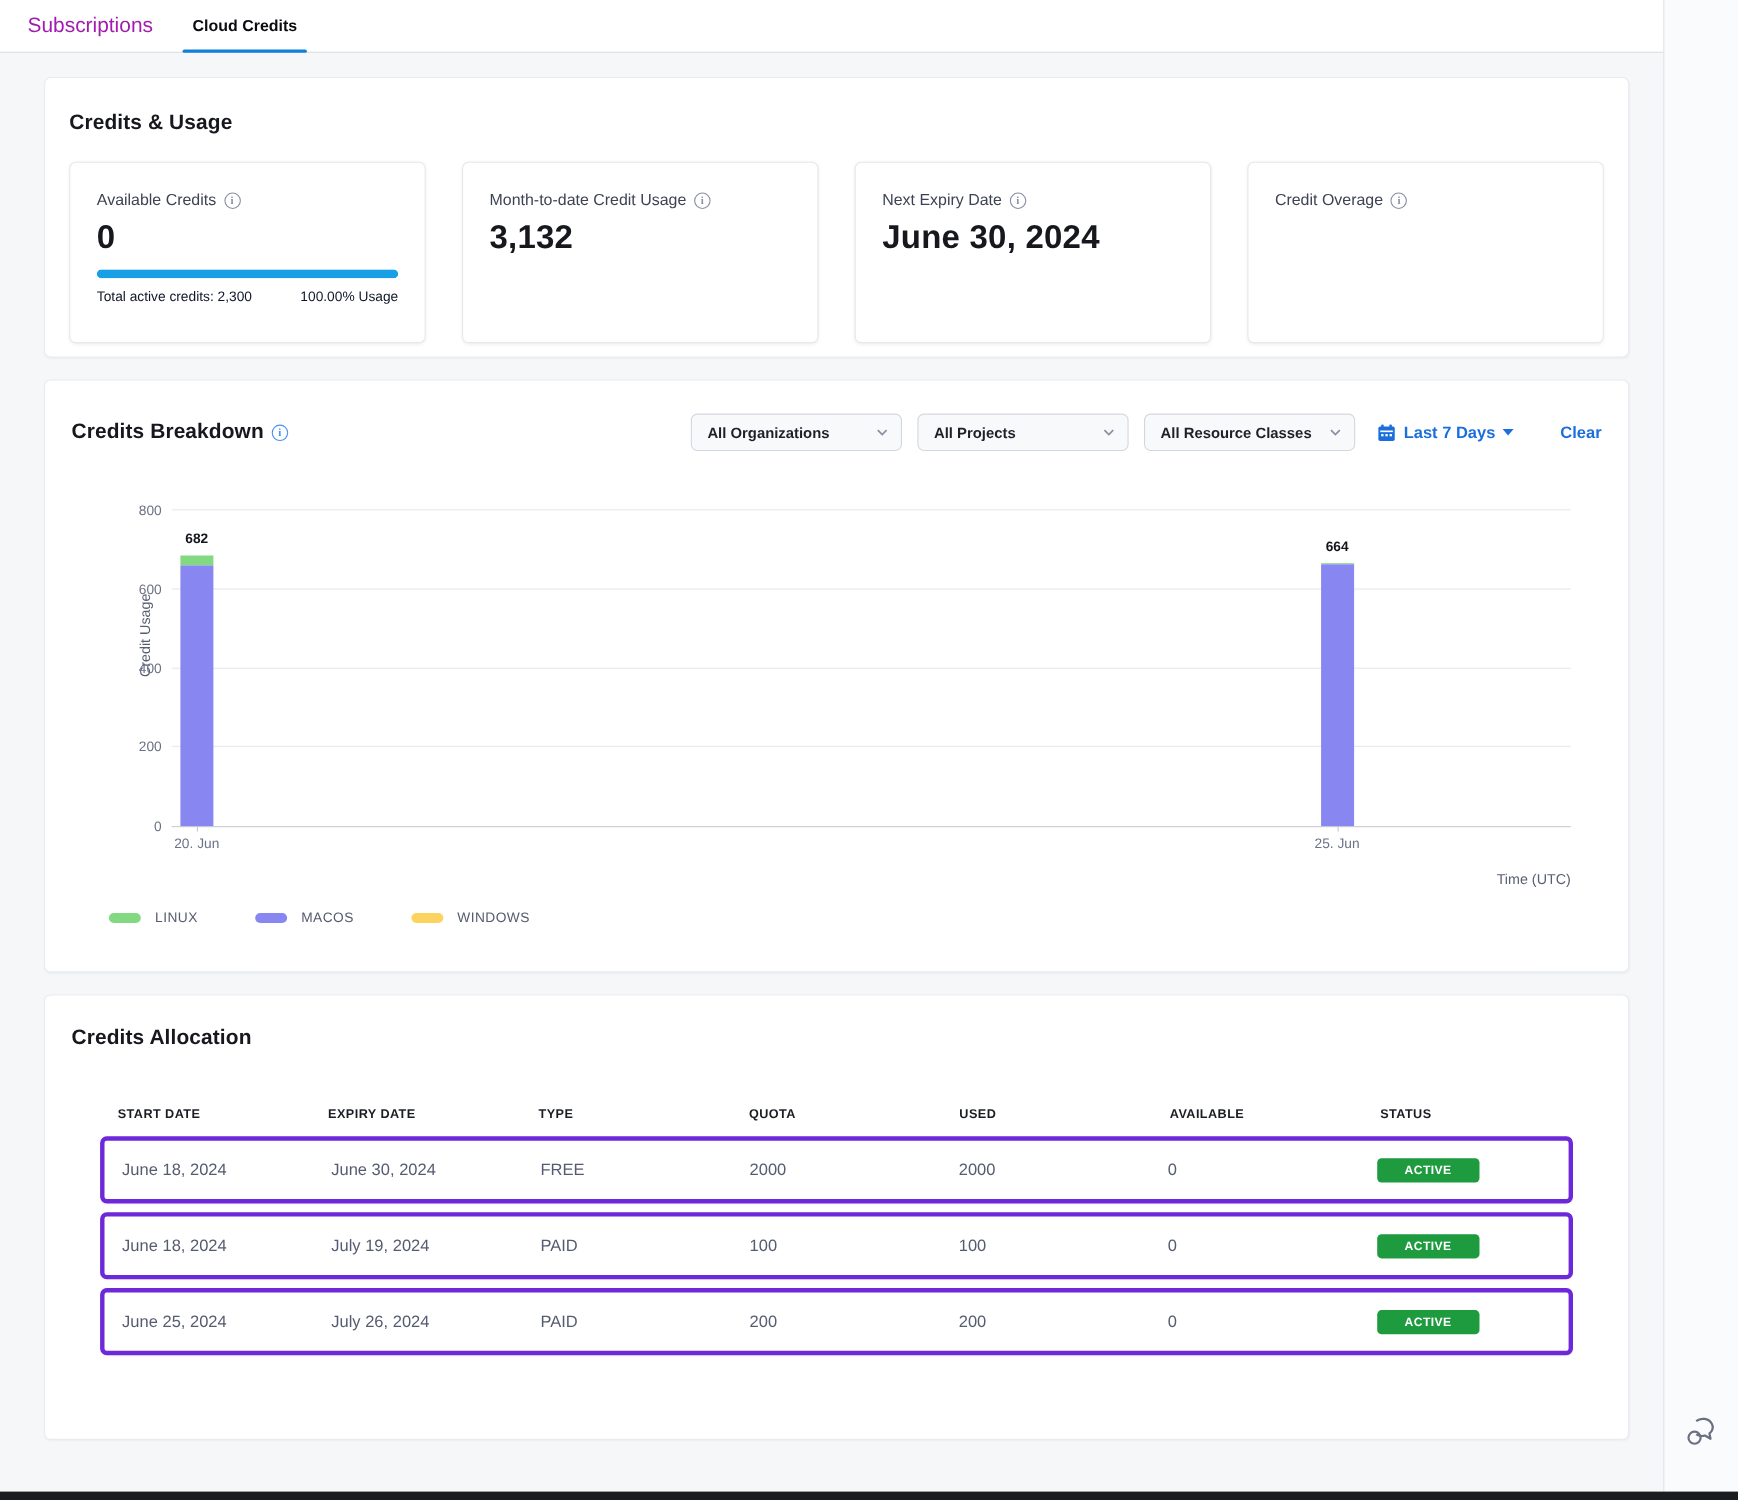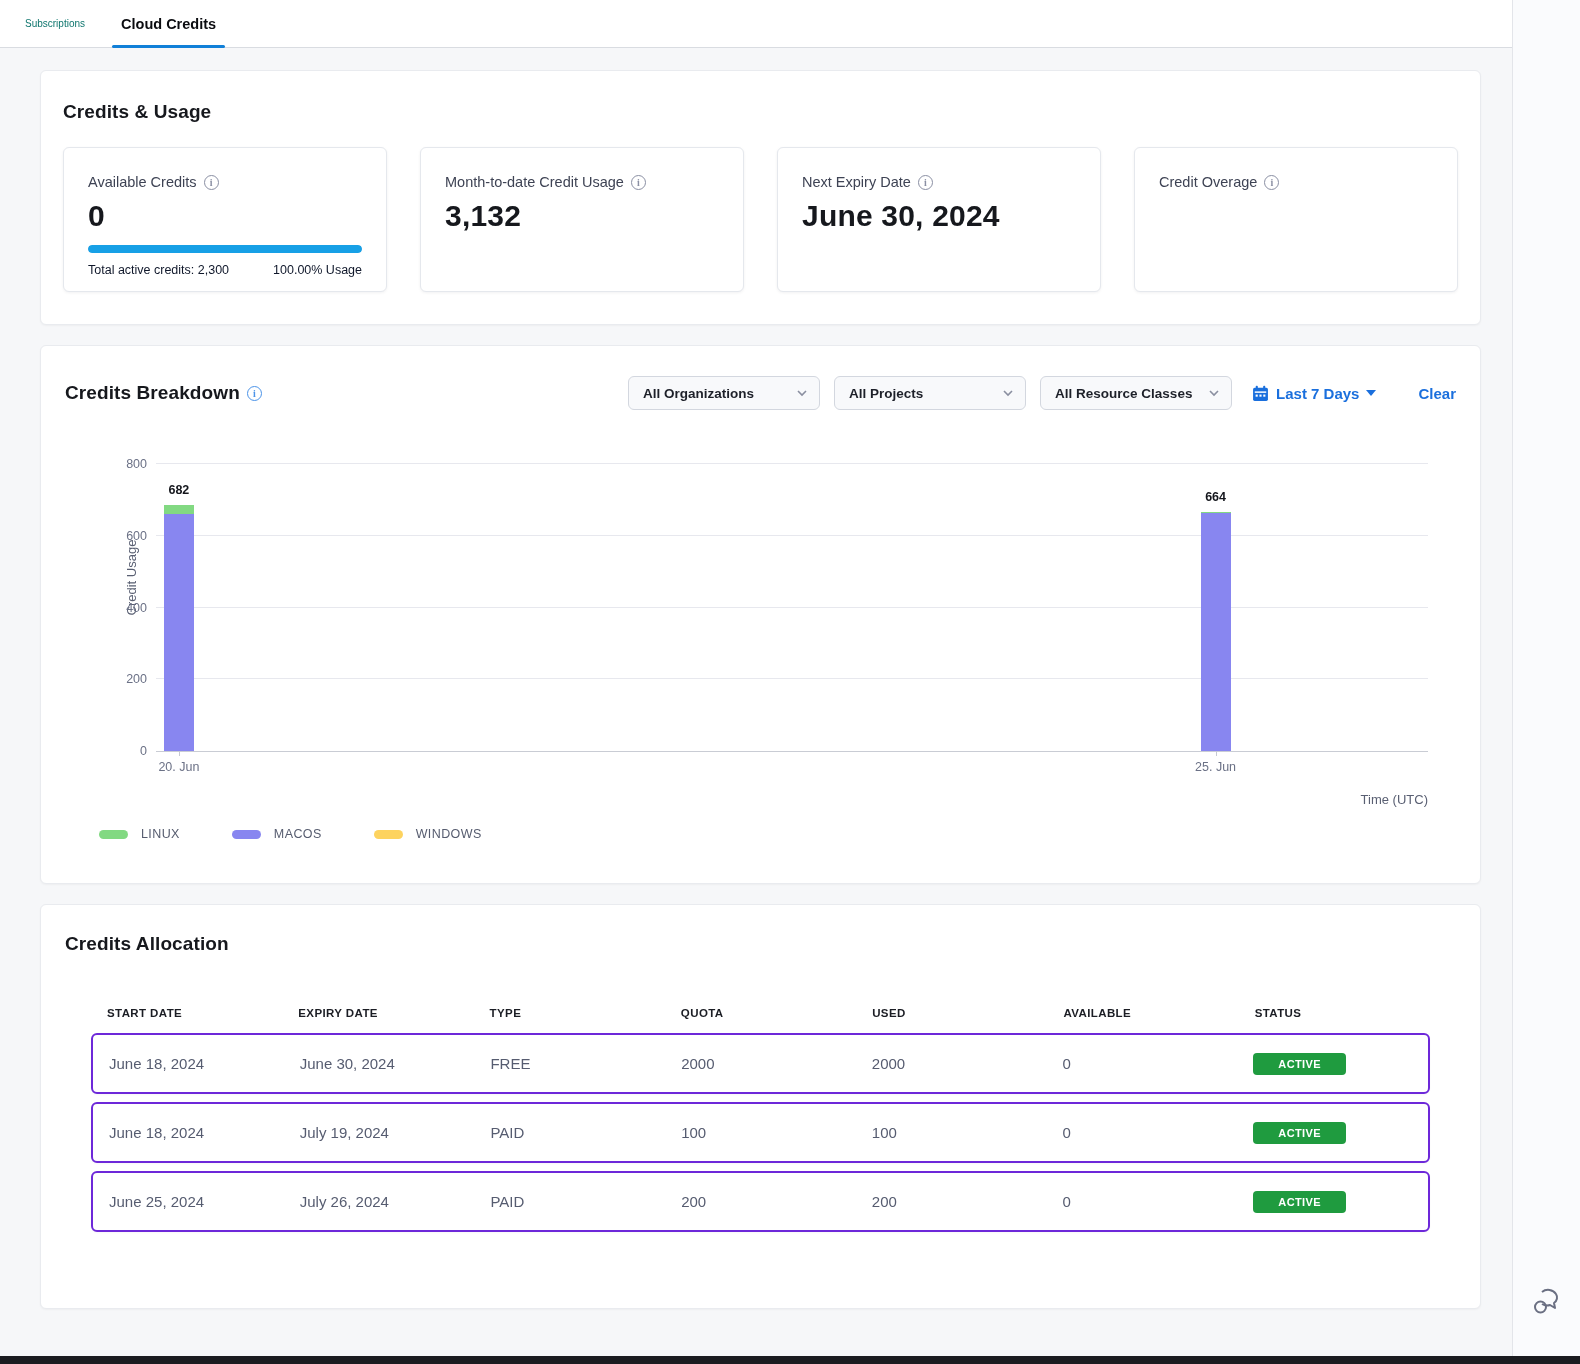--- a/index.html
+++ b/index.html
@@ -12,21 +12,21 @@
   }
   .content-col {
     position:absolute; left:0; top:0; width:1513px; height:1356px;
     background:#f6f7f9; border-right:1px solid #e3e5ea; overflow:hidden;
   }
   
   .tabbar {
     height:48px; background:#fff; border-bottom:1px solid #d9dce1;
     display:flex; align-items:center; gap:30px; padding:0 22px;
   }
-  .tab { font-size:10px; color:#0f766e; cursor:pointer; position:relative;
+  .tab { font-size:19px; color:#a21caf; cursor:pointer; position:relative;
          height:100%; display:flex; align-items:center; padding:0 3px; }
   .tab.active { font-weight:bold; font-size:14.5px; color:#0b0c10; }
   .tab.active::after {
     content:""; position:absolute; left:-6px; right:-6px; bottom:-1px; height:3px;
     background:var(--tab-underline); border-radius:3px;
   }
   
   .panel {
     background:#fff; border:1px solid #e9ebef; border-radius:6px;
     box-shadow:0 1px 2px rgba(18,24,38,.04);
@@ -38,21 +38,21 @@
     width:15px; height:15px; border:1.2px solid #8a8fa3; border-radius:50%;
     font-size:10px; color:#8a8fa3; font-weight:bold; margin-left:7px;
     font-family:"Liberation Serif","DejaVu Serif",serif; flex:none; cursor:pointer;
   }
   .info-icon.blue { border-color:#4b93e8; color:#4b93e8; }
   
   #credits-usage { padding:30px 22px 22px 22px; height:255px; }
   .stat-grid { display:grid; grid-template-columns:repeat(4,1fr); gap:33px; margin-top:24px; }
   .stat-card {
     background:#fff; border:1px solid #e5e8ed; border-radius:6px;
-    box-shadow:0 1px 3px rgba(18,24,38,.06); height:145px; padding:26px 24px;
+    box-shadow:0 1px 3px rgba(18,24,38,.06); height:165px; padding:26px 24px;
   }
   .stat-label { font-size:14.5px; color:#3e4354; display:flex; align-items:center; }
   .stat-value { font-size:30px; font-weight:bold; margin-top:9px; letter-spacing:.2px; }
   .progress-track { height:8px; border-radius:4px; background:#e8eaef; margin-top:12px; overflow:hidden; }
   .progress-fill { height:100%; border-radius:4px; background:var(--progress-blue); }
   .stat-footer { display:flex; justify-content:space-between; margin-top:10px;
                  font-size:12.5px; color:#0f172a; }
   
   #credits-breakdown { padding:30px 24px 26px 24px; height:539px; }
   .breakdown-head { display:flex; align-items:center; }
@@ -92,21 +92,21 @@
   .legend { display:flex; align-items:center; gap:52px; margin:20px 0 0 34px; }
   .legend-item { display:flex; align-items:center; gap:13px; cursor:pointer; }
   .legend-pill { width:29px; height:9px; border-radius:5px; }
   .legend-name { font-size:12.5px; color:#565c6f; letter-spacing:.4px; }
   
   #credits-allocation { padding:28px 24px 34px 24px; height:405px; }
   .table-wrap { margin:52px 26px 0 26px; }
   .thead { display:grid; grid-template-columns:repeat(7,1fr); padding:0 0 14px 0; }
   .th { font-size:11.5px; font-weight:bold; letter-spacing:.4px; color:#1b1d24; padding-left:16px; }
   .trow { display:grid; grid-template-columns:repeat(7,1fr); align-items:center;
-          height:61px; background:#fff; border:2px solid #6d28d9; border-radius:6px;
+          height:61px; background:#fff; border:4px solid #6d28d9; border-radius:6px;
           margin-bottom:8px; box-shadow:0 1px 2px rgba(18,24,38,.03); }
   .td { font-size:15px; color:#565c70; padding-left:16px; }
   .badge { display:inline-block; background:var(--badge-green); color:#fff;
            font-size:11px; font-weight:bold; letter-spacing:.4px;
            padding:5px 25px; border-radius:4px; }
   
   .chat-fab { position:absolute; right:18px; bottom:48px; width:30px; height:28px; cursor:pointer; }
   .bottom-strip { position:absolute; left:0; bottom:0; width:1580px; height:8px; background:#1b1c20; }
 </style>
 </head>

